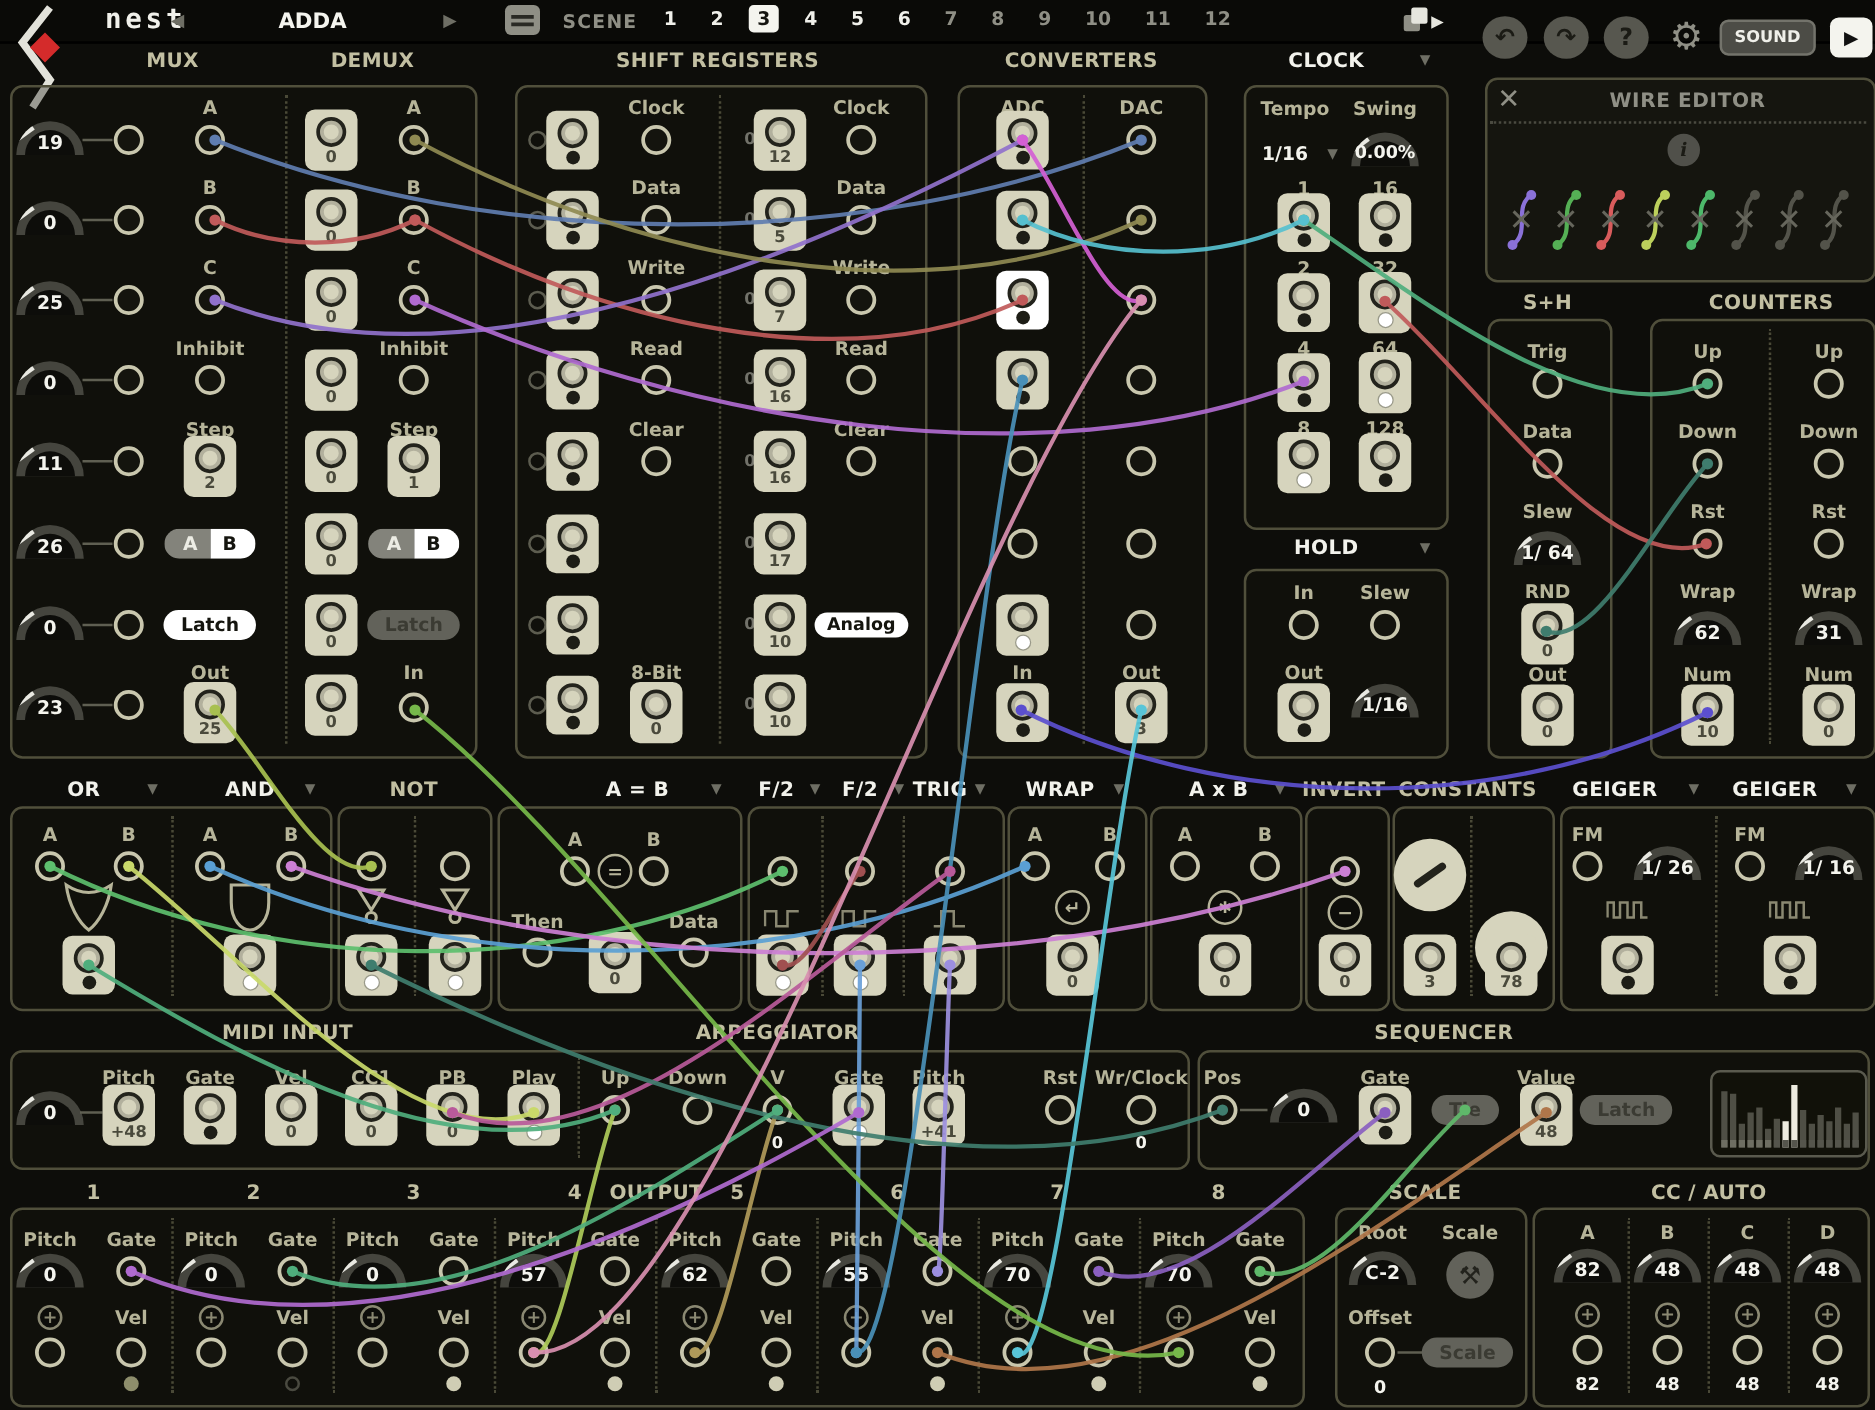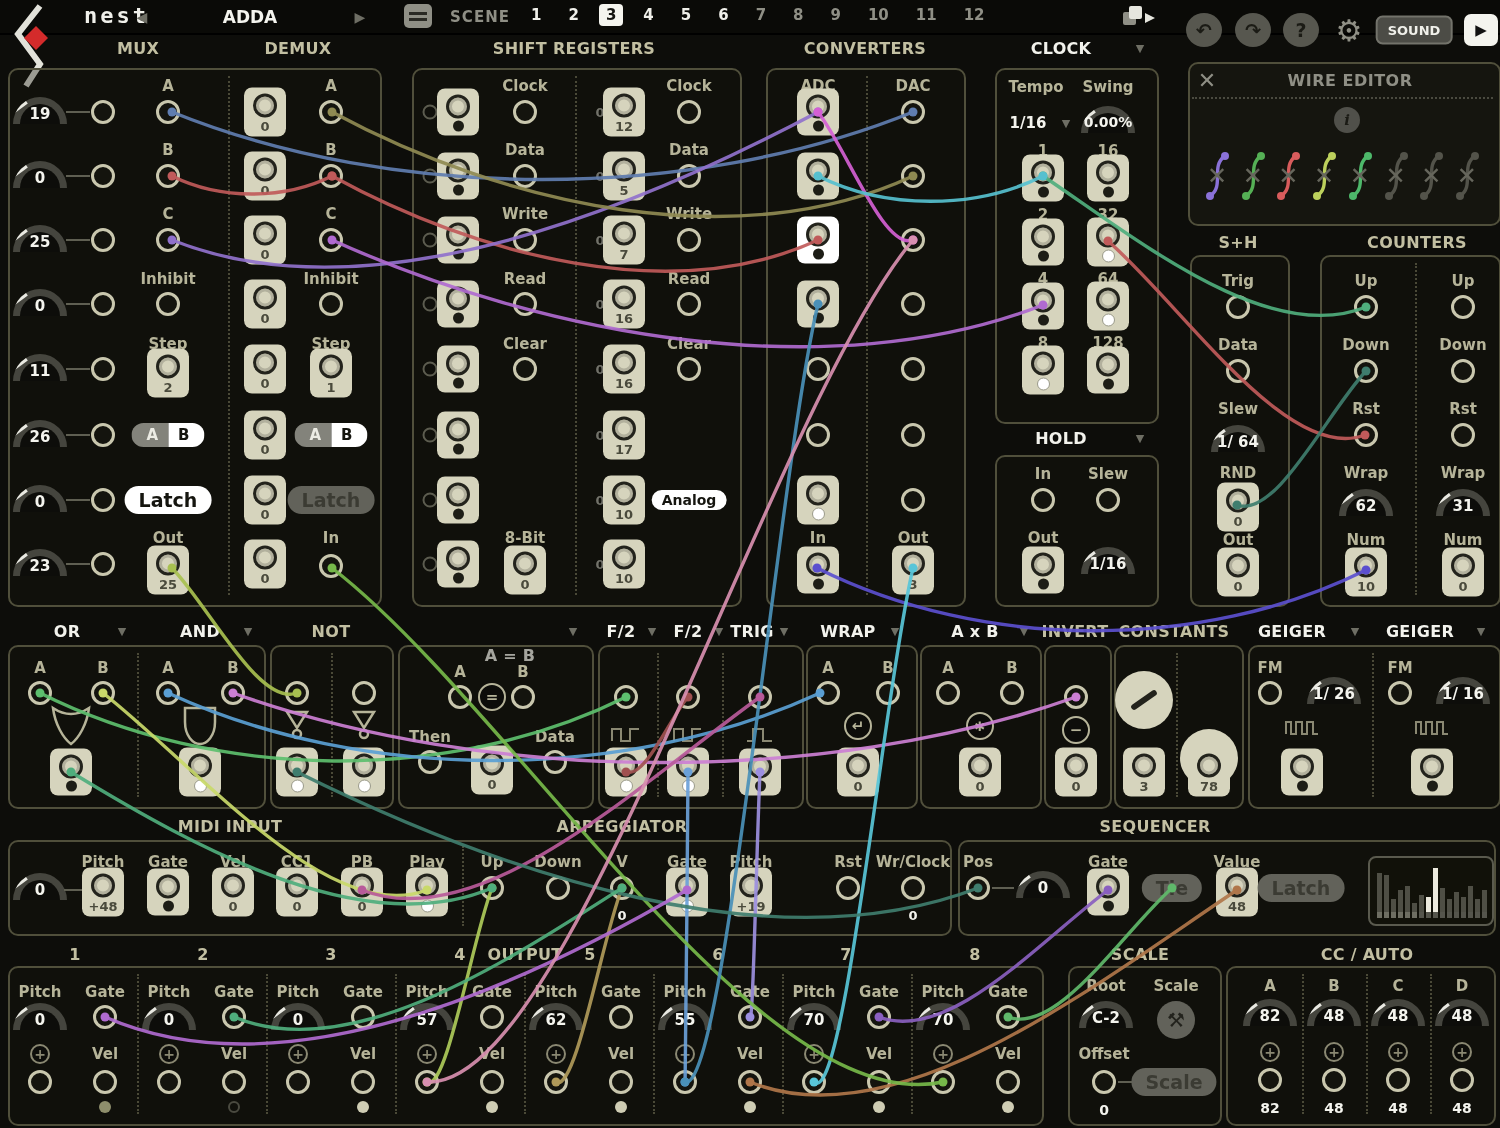--- a/index.html
+++ b/index.html
@@ -25,21 +25,21 @@
   .bd.w{background:#fff;border:1px solid #9a9a8a}
   .knob{display:flex;flex-direction:column;align-items:center}
   .arc{position:relative;width:54px;height:27px;border-radius:54px 54px 0 0;background:#45453e;overflow:hidden}
   .arc::before{content:"";position:absolute;left:-2px;top:4px;width:16px;height:8px;background:#e9e9e2;transform:rotate(-36deg)}
   .arc::after{content:"";position:absolute;left:7px;top:7px;width:40px;height:40px;border-radius:50%;background:#0d0d0a}
   .kv{margin-top:-19px;z-index:2}
   .plus{width:20px;height:20px;border:2px solid #8a8872;border-radius:50%;color:#8a8872;display:flex;align-items:center;justify-content:center;font-size:14px;font-weight:700;box-sizing:border-box;background:#0d0d0a}
   .led{width:12px;height:12px;border-radius:50%}
   .led.on{background:#cfcdb4}.led.dim{background:#8e8e6c}.led.off{border:2px solid #4a4a40;box-sizing:border-box}
   .ln{background:#5f5f52;height:2px}
-  .pl{border-radius:999px;font-weight:700;font-size:19px;padding:3px 14px;white-space:nowrap}
+  .pl{border-radius:999px;font-weight:700;font-size:15px;padding:3px 14px;white-space:nowrap}
   .pl.on{background:#fff;color:#15150f}
   .pl.off{background:#62625a;color:#3b3b33}
   .ab{display:flex;border-radius:999px;overflow:hidden;font-weight:700;font-size:15px}
   .ab .a{background:#83837b;color:#ecece4;padding:3px 10px 3px 15px}
   .ab .b{background:#fff;color:#15150f;padding:3px 15px 3px 10px}
   .sym{width:28px;height:28px;border:2.5px solid #b6b499;border-radius:50%;color:#b6b499;display:flex;align-items:center;justify-content:center;font-size:15px;font-weight:700;box-sizing:border-box;background:#0d0d0a}
   .bigknob{width:58px;height:58px;border-radius:50%;background:#d6d4bd;position:relative}
   .bigknob::after{content:"";position:absolute;left:14px;top:26px;width:30px;height:6px;background:#23231c;border-radius:3px;transform:rotate(-35deg)}
   .topbtn{width:36px;height:34px;border-radius:50%;background:#57574f;color:#1b1b15;display:flex;align-items:center;justify-content:center;font-size:19px;font-weight:700}
   .disp{background:#111109;border:2px solid #5a5a4e;border-radius:8px}
@@ -586,21 +586,21 @@
   <div class="abs ctr jb" style="left:1463px;top:572px">
       <div class="jk"></div>
       <div class="bv">0</div>
     </div>
 
   <div class="abs ctr sh w" style="left:67px;top:631px">OR</div>
     <div class="abs ctr tri" style="left:122px;top:631px">▼</div>
   <div class="abs ctr sh w" style="left:200px;top:631px">AND</div>
     <div class="abs ctr tri" style="left:248px;top:631px">▼</div>
   <div class="abs ctr sh" style="left:331px;top:631px">NOT</div>
-  <div class="abs ctr sh w" style="left:510px;top:655px">A = B</div>
+  <div class="abs ctr sh w" style="left:510px;top:631px">A = B</div>
     <div class="abs ctr tri" style="left:573px;top:631px">▼</div>
   <div class="abs ctr sh w" style="left:621px;top:631px">F/2</div>
     <div class="abs ctr tri" style="left:652px;top:631px">▼</div>
   <div class="abs ctr sh w" style="left:688px;top:631px">F/2</div>
     <div class="abs ctr tri" style="left:719px;top:631px">▼</div>
   <div class="abs ctr sh w" style="left:752px;top:631px">TRIG</div>
     <div class="abs ctr tri" style="left:784px;top:631px">▼</div>
   <div class="abs ctr sh w" style="left:848px;top:631px">WRAP</div>
     <div class="abs ctr tri" style="left:895px;top:631px">▼</div>
   <div class="abs ctr sh w" style="left:975px;top:631px">A x B</div>
@@ -822,21 +822,21 @@
     <div class="abs ctr jk" style="left:622px;top:888px"></div>
   <div class="abs ctr wv" style="left:622px;top:915px;font-size:13px">0</div>
   <div class="abs ctr lb" style="left:687px;top:862px">Gate</div>
   <div class="abs ctr jb" style="left:687px;top:892px">
       <div class="jk"></div>
       <div class="bd w"></div>
     </div>
   <div class="abs ctr lb" style="left:751px;top:862px">Pitch</div>
   <div class="abs ctr jb" style="left:751px;top:892px">
       <div class="jk"></div>
-      <div class="bv">+19</div>
+      <div class="bv">+41</div>
     </div>
 
   <div class="abs ctr lb" style="left:848px;top:862px">Rst</div>
     <div class="abs ctr jk" style="left:848px;top:888px"></div>
   <div class="abs ctr lb" style="left:913px;top:862px">Wr/Clock</div>
     <div class="abs ctr jk" style="left:913px;top:888px"></div>
   <div class="abs ctr wv" style="left:913px;top:915px;font-size:13px">0</div>
   <div class="abs ctr lb" style="left:978px;top:862px">Pos</div>
     <div class="abs ctr jk" style="left:978px;top:888px"></div>
   <div class="abs ln" style="left:992px;top:887px;width:22px"></div>

